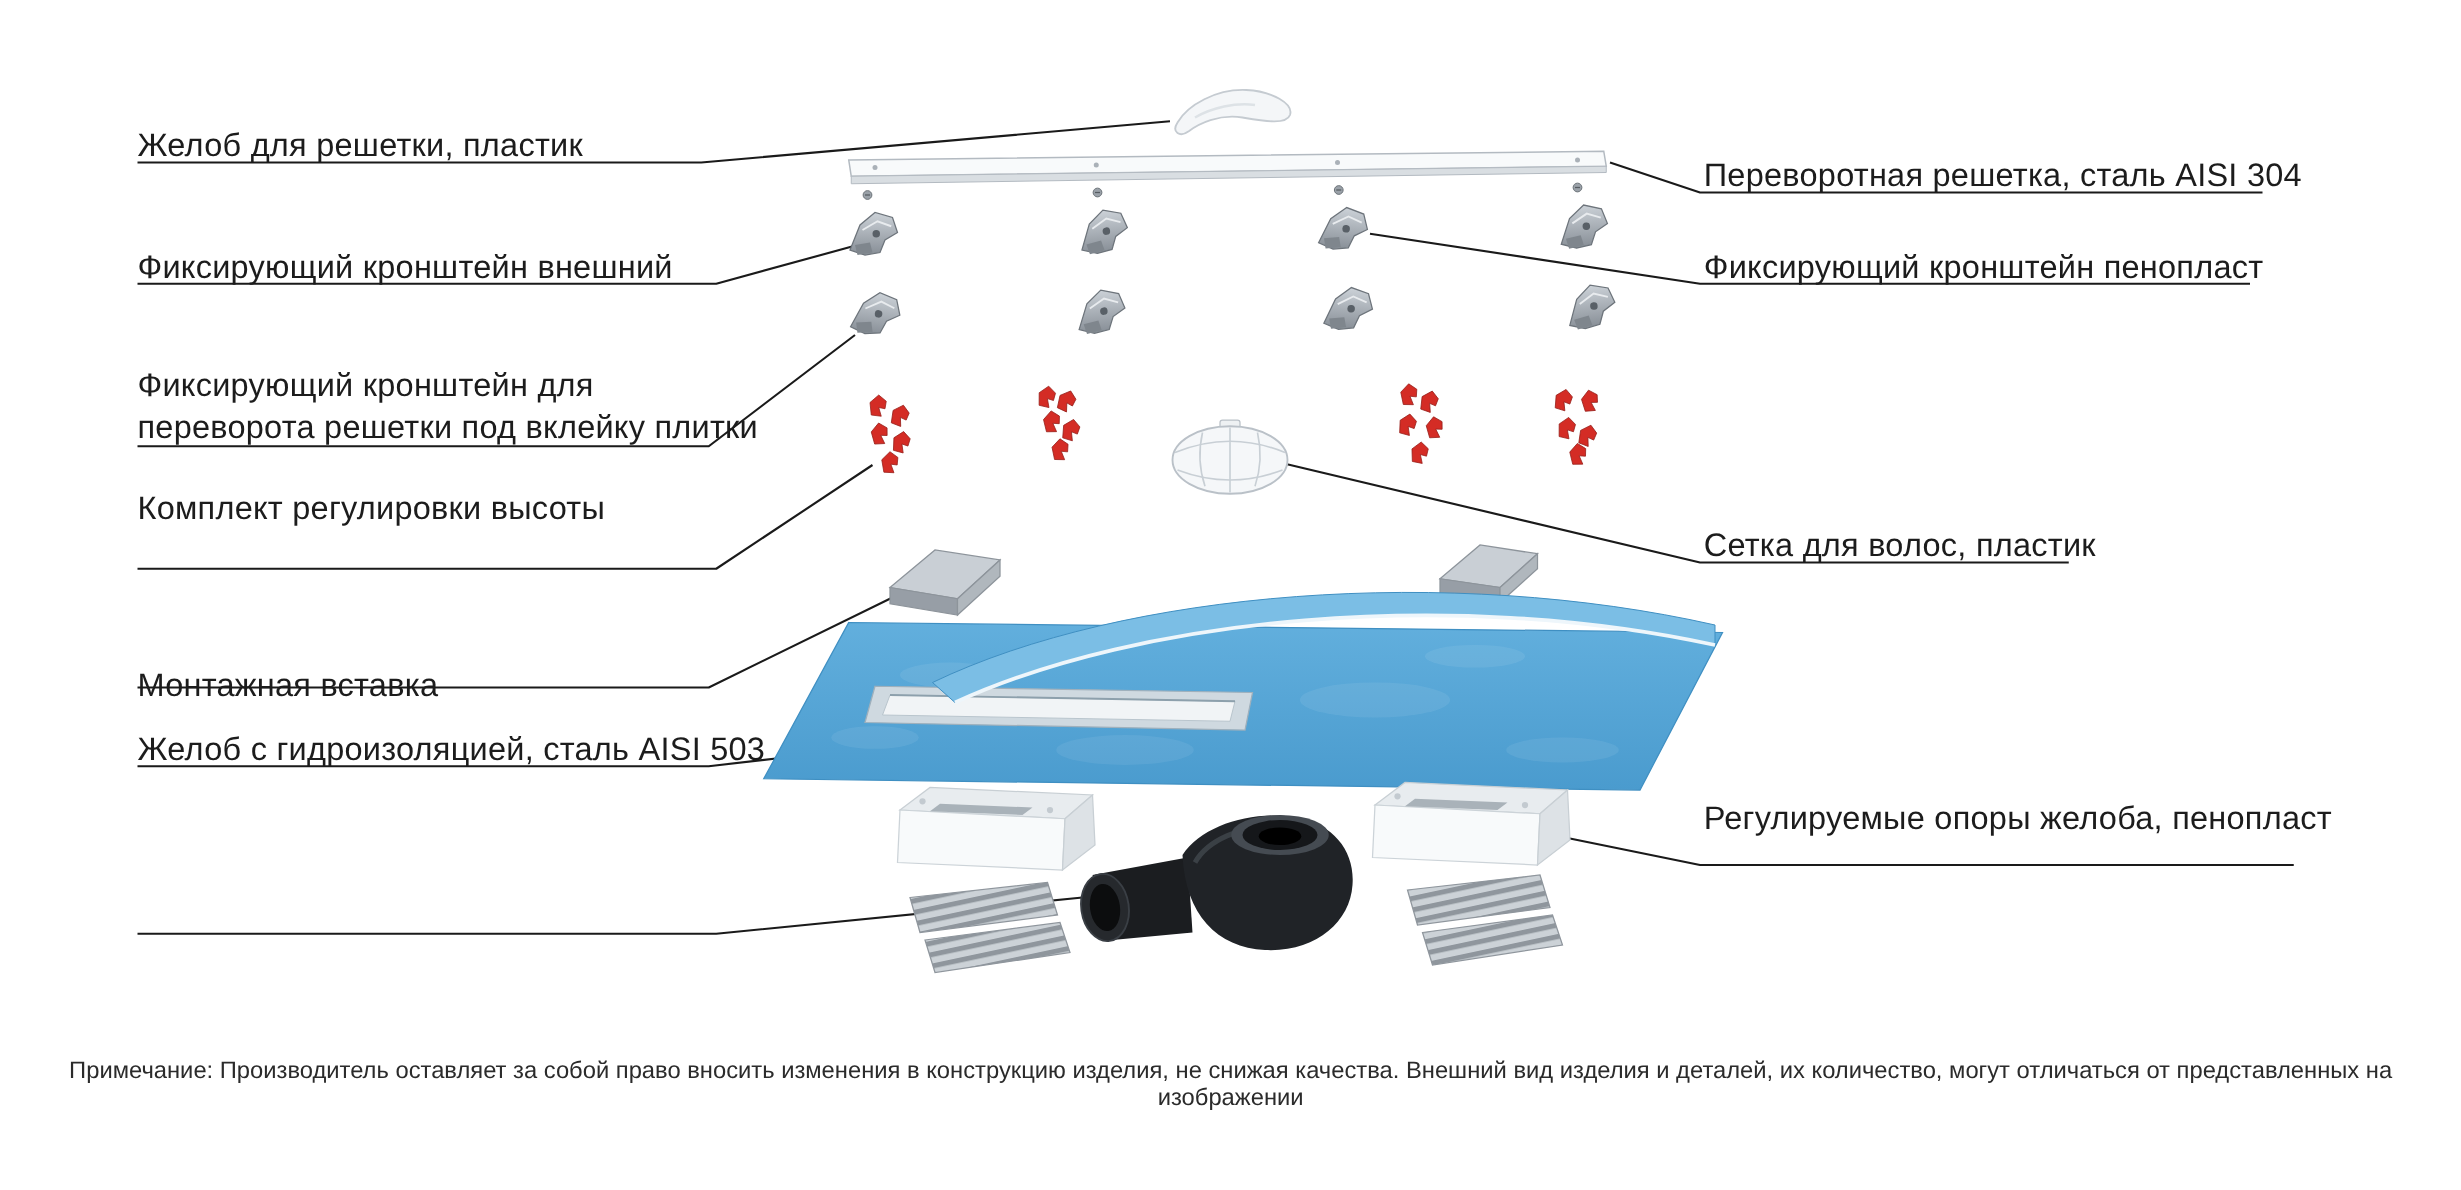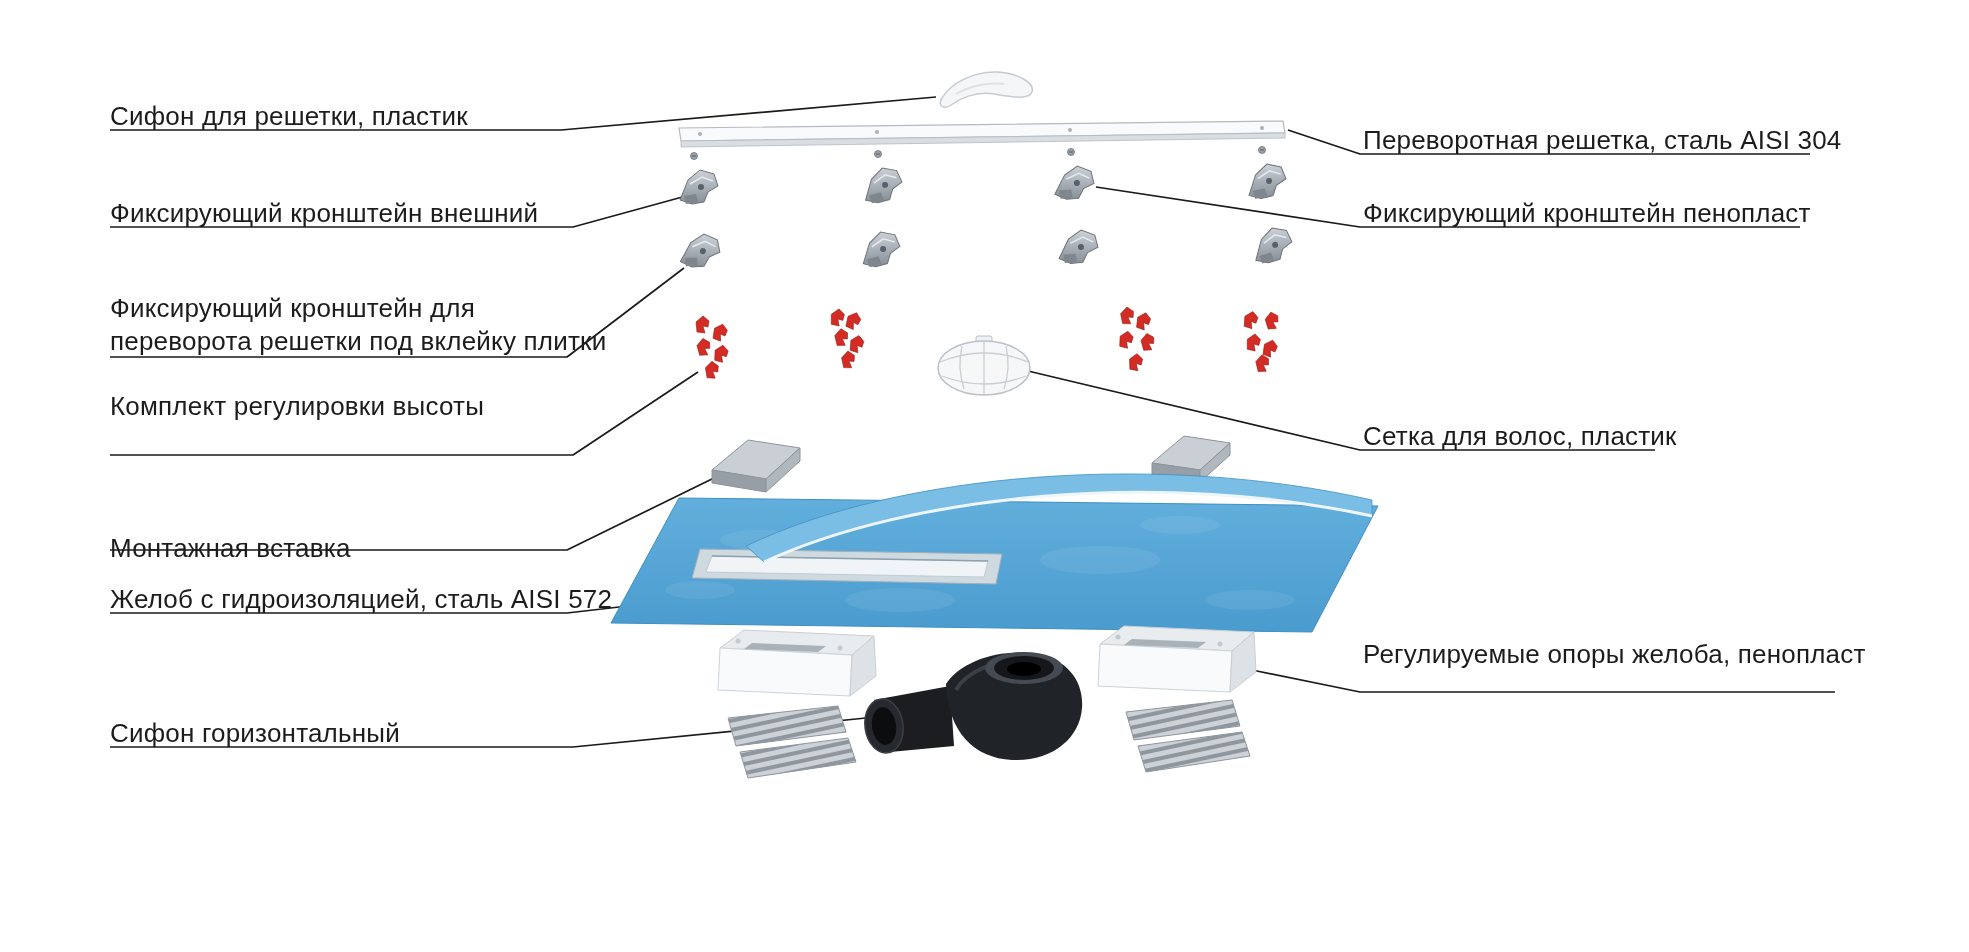--- a/index.html
+++ b/index.html
@@ -202,41 +202,41 @@
       <ellipse cx="884" cy="726" rx="12" ry="19" fill="#0c0d0e" transform="rotate(-8 884 726)"></ellipse>
       <path d="M 946,684 C 962,660 1002,648 1038,654 C 1068,660 1084,682 1082,708
                C 1080,738 1052,762 1012,760 C 974,758 948,732 946,684 Z" fill="#202327"></path>
       <path d="M 956,690 C 966,672 994,660 1020,662" fill="none" stroke="#41474e" stroke-width="4" opacity="0.8"></path>
       <ellipse cx="1024" cy="668" rx="39" ry="16" fill="#454b52"></ellipse>
       <ellipse cx="1024" cy="668" rx="30" ry="12" fill="#15171a"></ellipse>
       <ellipse cx="1024" cy="669" rx="17" ry="7" fill="#000000"></ellipse>
     </g>
   </svg>
 
-  <div class="callout-label" style="left:110px; top:100px;">Сифон для решетки, пластик</div>
+  <div class="callout-label" style="left:110px; top:100px;">Желоб для решетки, пластик</div>
 
   <div class="callout-label" style="left:110px; top:197px;">Фиксирующий кронштейн внешний</div>
 
   <div class="callout-label" style="left:110px; top:292px;">
     <div>Фиксирующий кронштейн для</div>
     <div>переворота решетки под вклейку плитки</div>
   </div>
 
   <div class="callout-label" style="left:110px; top:390px;">
     <div>Комплект регулировки высоты</div>
   </div>
 
   <div class="callout-label" style="left:110px; top:532px;">Монтажная вставка</div>
 
-  <div class="callout-label" style="left:110px; top:583px;">Желоб с гидроизоляцией, сталь AISI 572</div>
-
-  <div class="callout-label" style="left:110px; top:717px;">Сифон горизонтальный</div>
+  <div class="callout-label" style="left:110px; top:583px;">Желоб с гидроизоляцией, сталь AISI 503</div>
+
 
   <div class="callout-label" style="left:1363px; top:124px;">Переворотная решетка, сталь AISI 304</div>
 
   <div class="callout-label" style="left:1363px; top:197px;">Фиксирующий кронштейн пенопласт</div>
 
   <div class="callout-label" style="left:1363px; top:420px;">Сетка для волос, пластик</div>
 
   <div class="callout-label" style="left:1363px; top:638px;">Регулируемые опоры желоба, пенопласт</div>
 
+  <div class="note">Примечание: Производитель оставляет за собой право вносить изменения в конструкцию изделия, не снижая качества. Внешний вид изделия и деталей, их количество, могут отличаться от представленных на изображении</div>
 
 </div>
 
 </body></html>

